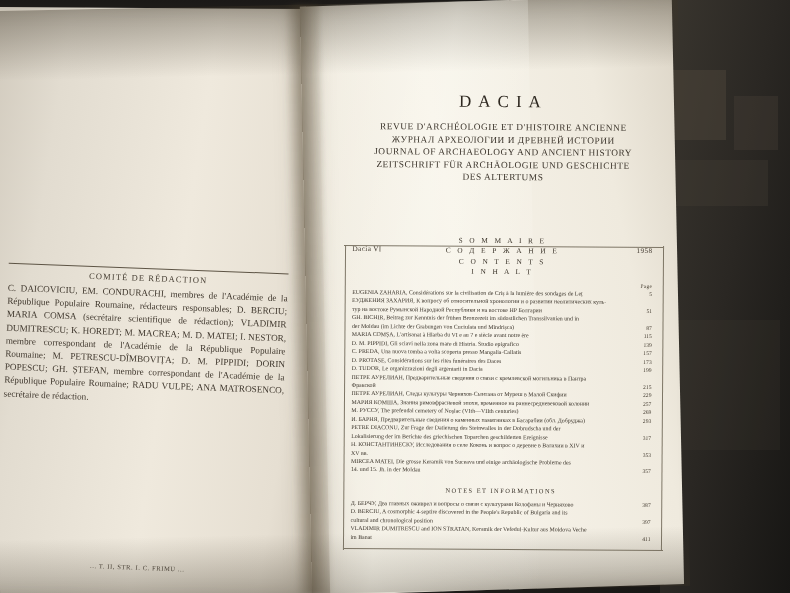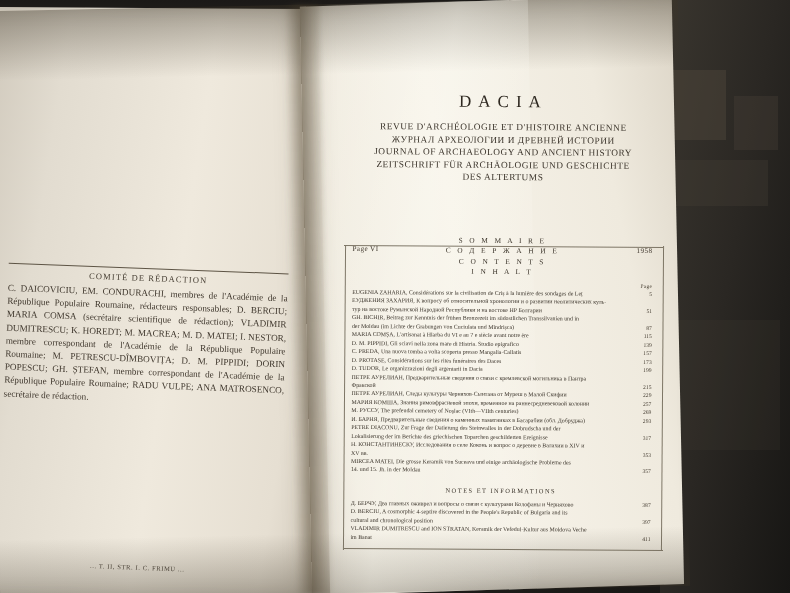--- a/index.html
+++ b/index.html
@@ -285,21 +285,21 @@
     <div class="masthead">DACIA</div>
     <div class="subtitle">
       <div>REVUE D'ARCHÉOLOGIE ET D'HISTOIRE ANCIENNE</div>
       <div>ЖУРНАЛ АРХЕОЛОГИИ И ДРЕВНЕЙ ИСТОРИИ</div>
       <div>JOURNAL OF ARCHAEOLOGY AND ANCIENT HISTORY</div>
       <div>ZEITSCHRIFT FÜR ARCHÄOLOGIE UND GESCHICHTE</div>
       <div>DES ALTERTUMS</div>
     </div>
 
     <div class="toc-head">
-      <div class="tome">Page VI</div>
+      <div class="tome">Dacia VI</div>
       <div class="year">1958</div>
       <div class="words">
         <div>S O M M A I R E</div>
         <div>С О Д Е Р Ж А Н И Е</div>
         <div>C O N T E N T S</div>
         <div>I N H A L T</div>
       </div>
     </div>
 
     <div class="page-col-head">Page</div>

